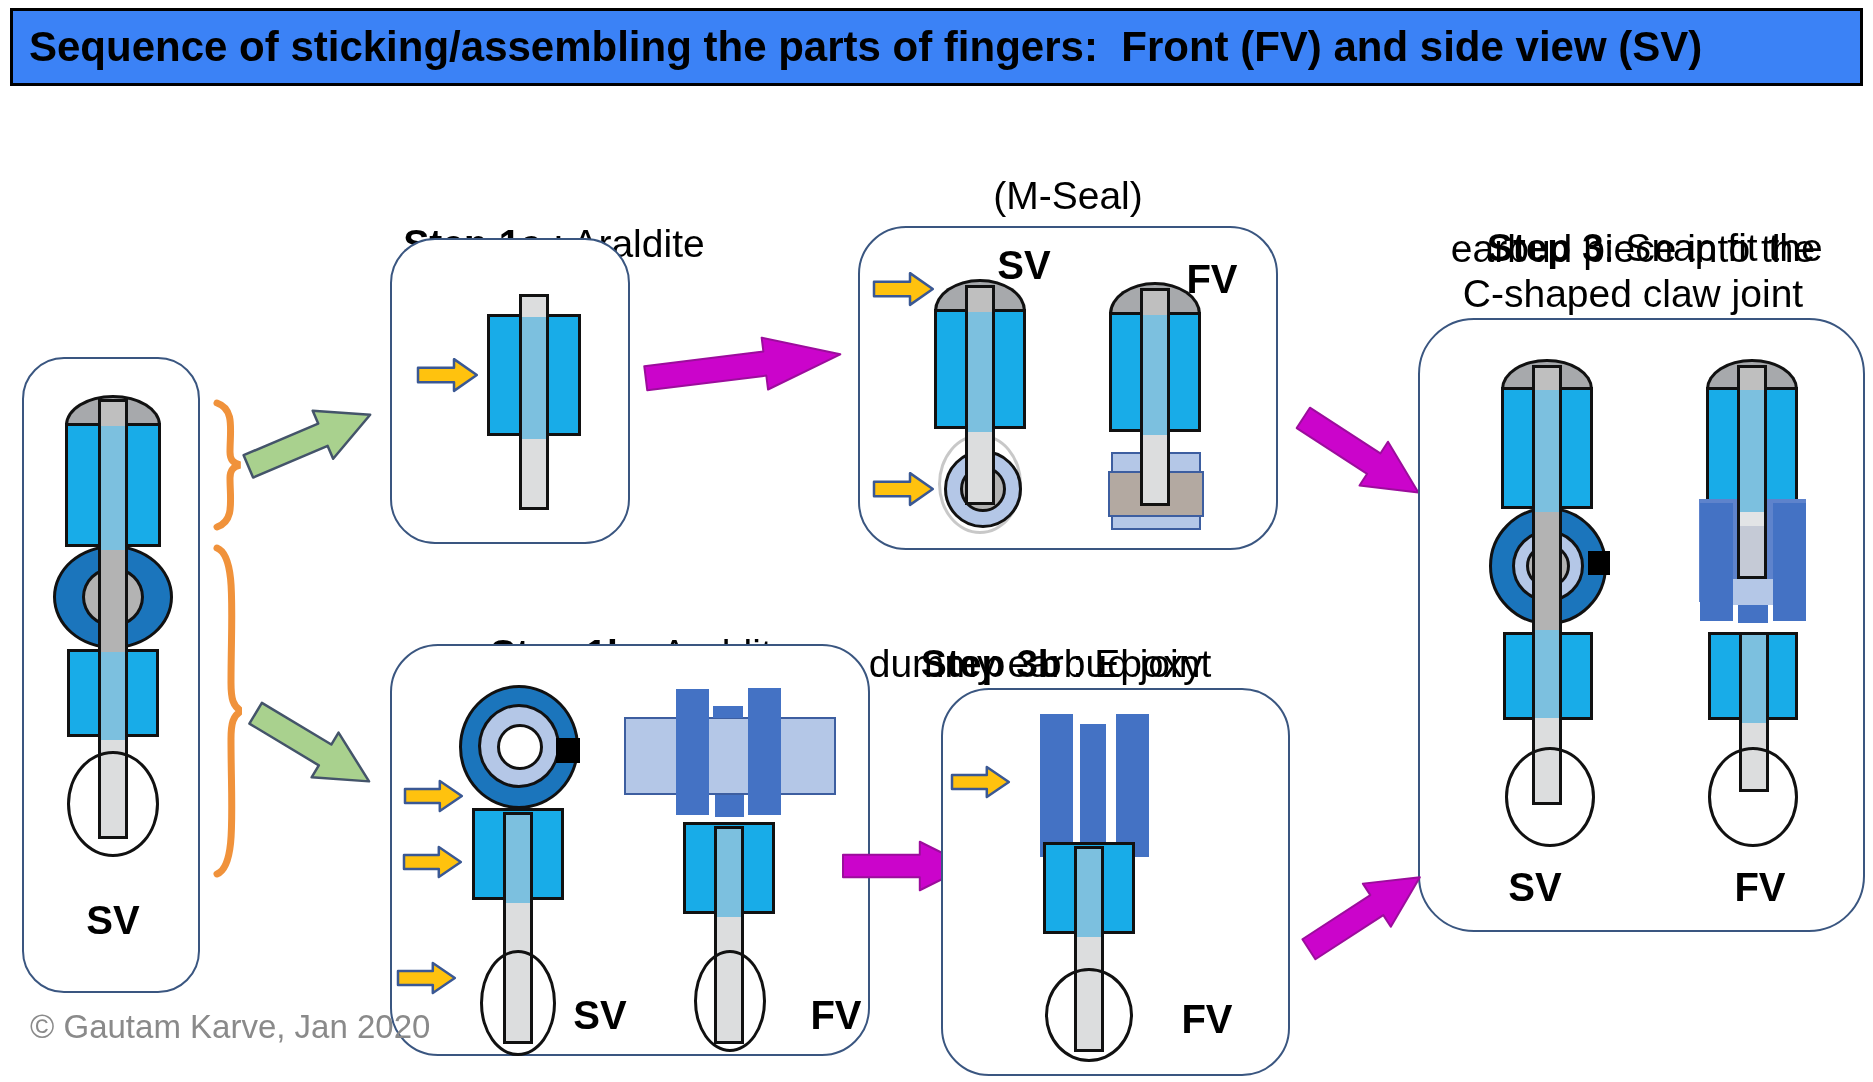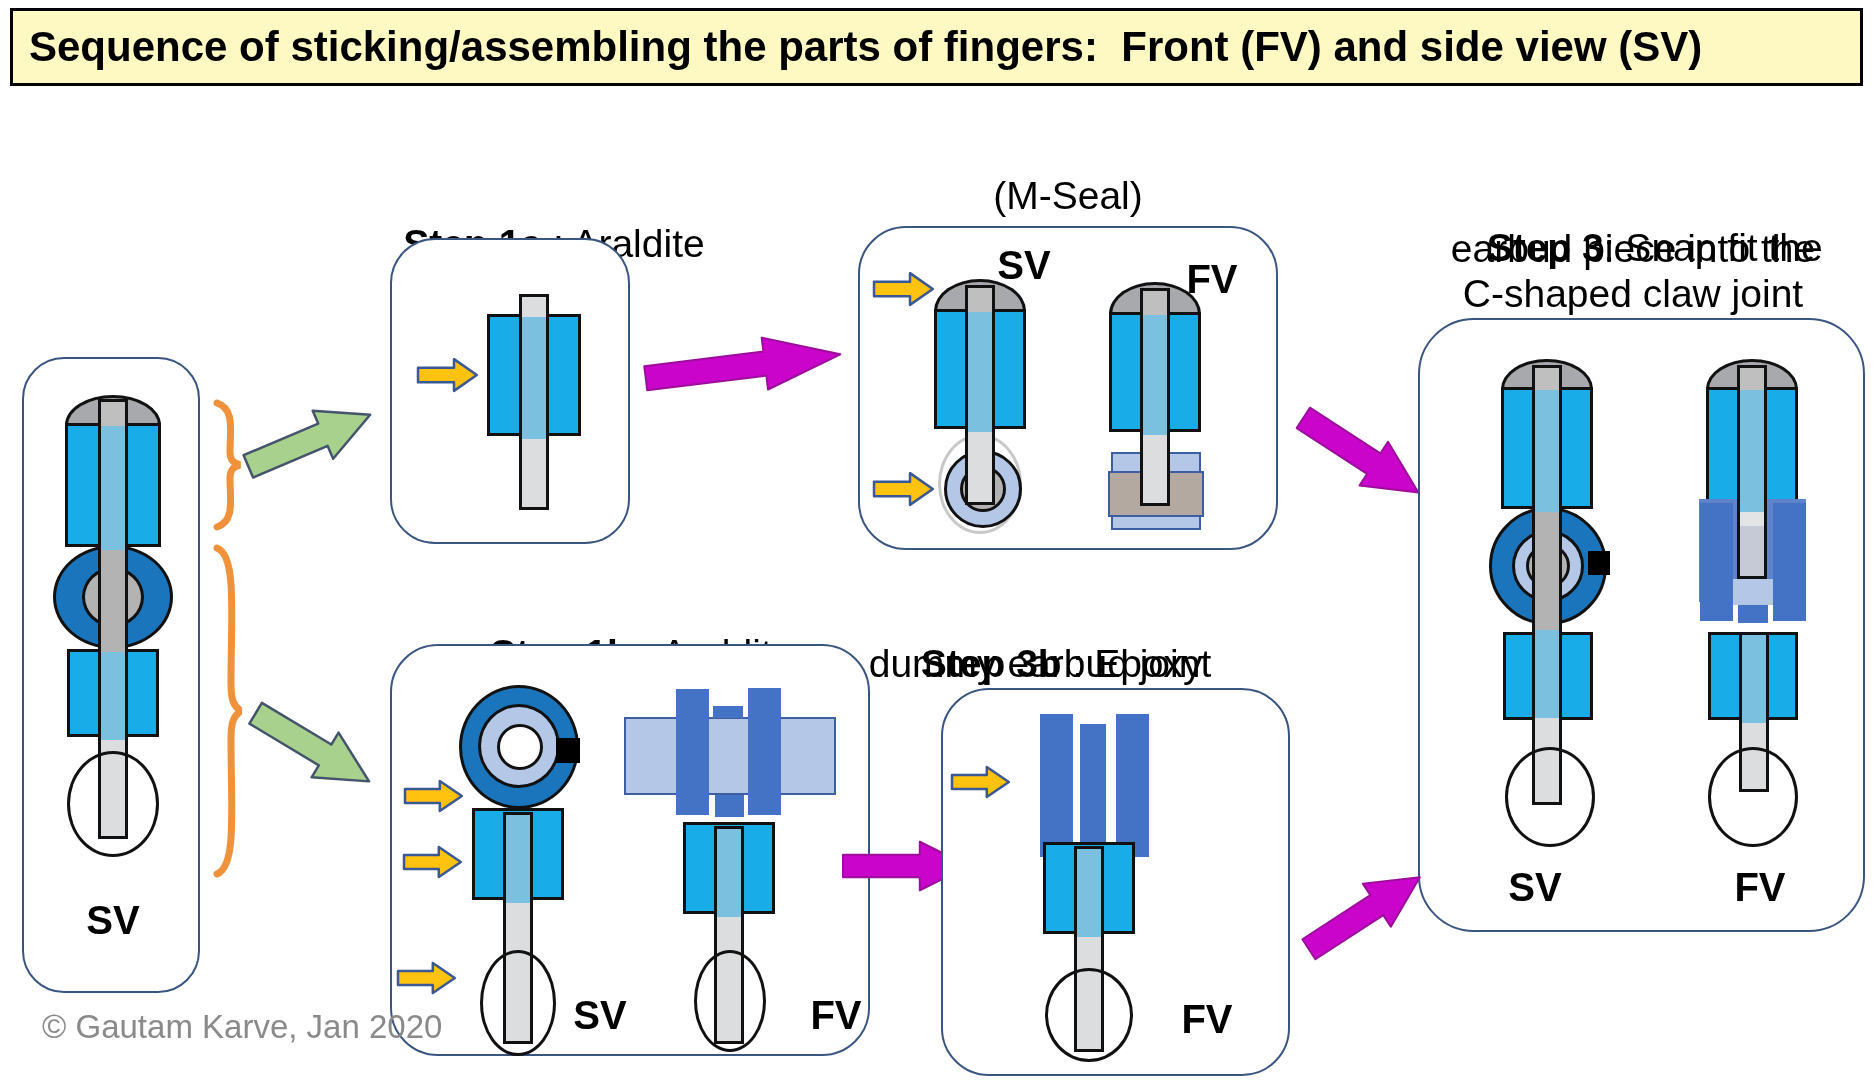--- a/index.html
+++ b/index.html
@@ -7,21 +7,21 @@
     --dome:#A7A9AC; --tube-gray:#DCDDDE; --tube-mid:#BFBFBF;
     --donut:#1B75BC; --donut-gray:#B3B3B3; --peri:#B4C7E7; --peri-line:#3D5EA0;
     --claw:#4472C4; --claw-bg:#5E83CC; --putty:#B3A9A1;
     --yellow:#FFC20E; --yellow-line:#3A5894; --green:#A9D18E; --green-line:#44546A;
     --magenta:#CB04CB; --magenta-line:#9C0D9C; --orange:#F0923B; --gray-text:#8A8A8A;
   }
   html,body{margin:0;padding:0;background:#ffffff;}
   #canvas{position:relative;width:1873px;height:1082px;background:#fff;overflow:hidden;
           font-family:"Liberation Sans", sans-serif;color:#000;}
   .abs{position:absolute;box-sizing:border-box;}
-  .titlebox{border:3px solid #000;background:#fef9c3;}
+  .titlebox{border:3px solid #000;background:#3b82f6;}
   .titletext{font-size:42px;font-weight:bold;line-height:72px;padding-left:16px;white-space:pre;}
   .stepbox{border:2px solid var(--boxline);border-radius:48px;background:#fff;}
   .steplabel{font-size:39px;text-align:center;white-space:pre;line-height:44px;}
   .steplabel .b{font-weight:bold;}
   .viewlabel{font-size:40px;font-weight:bold;text-align:center;line-height:46px;}
   .dome{background:var(--dome);border:3px solid var(--ink);border-bottom:none;
         border-radius:50% 50% 0 0 / 100% 100% 0 0;}
   .cyan{background:var(--cyan);border:3px solid var(--ink);}
   .donut{background:var(--donut);border:3px solid var(--ink);border-radius:50%;}
   .ring{background:var(--peri);border:3px solid var(--ink);border-radius:50%;}
@@ -250,15 +250,15 @@
     <div class="abs viewlabel" style="left:229px;top:306px;width:70px;">FV</div>
     <svg class="arrow abs" style="left:9px;top:76px;width:58px;height:32px;" viewBox="0 0 100 60" preserveAspectRatio="none">
       <polygon points="0,17 60,17 60,2 98,30 60,58 60,43 0,43" style="fill:var(--yellow);stroke:var(--yellow-line)" stroke-width="2.5" vector-effect="non-scaling-stroke" stroke-linejoin="round"></polygon>
     </svg>
   </div>
 
   <svg class="arrow abs" style="left:1298px;top:885px;width:135px;height:55px;transform:rotate(-33deg);" viewBox="0 0 100 60" preserveAspectRatio="none">
     <polygon points="0,17 60,17 60,2 98,30 60,58 60,43 0,43" style="fill:var(--magenta);stroke:var(--magenta-line)" stroke-width="2" vector-effect="non-scaling-stroke" stroke-linejoin="round"></polygon>
   </svg>
 
-  <div class="abs copyright" style="left:42px;top:1008px;width:480px;">© Gautam Karve, Jan 2020</div>
+  <div class="abs copyright" style="left:30px;top:1008px;width:480px;">© Gautam Karve, Jan 2020</div>
 
 </div>
 
 </body></html>

